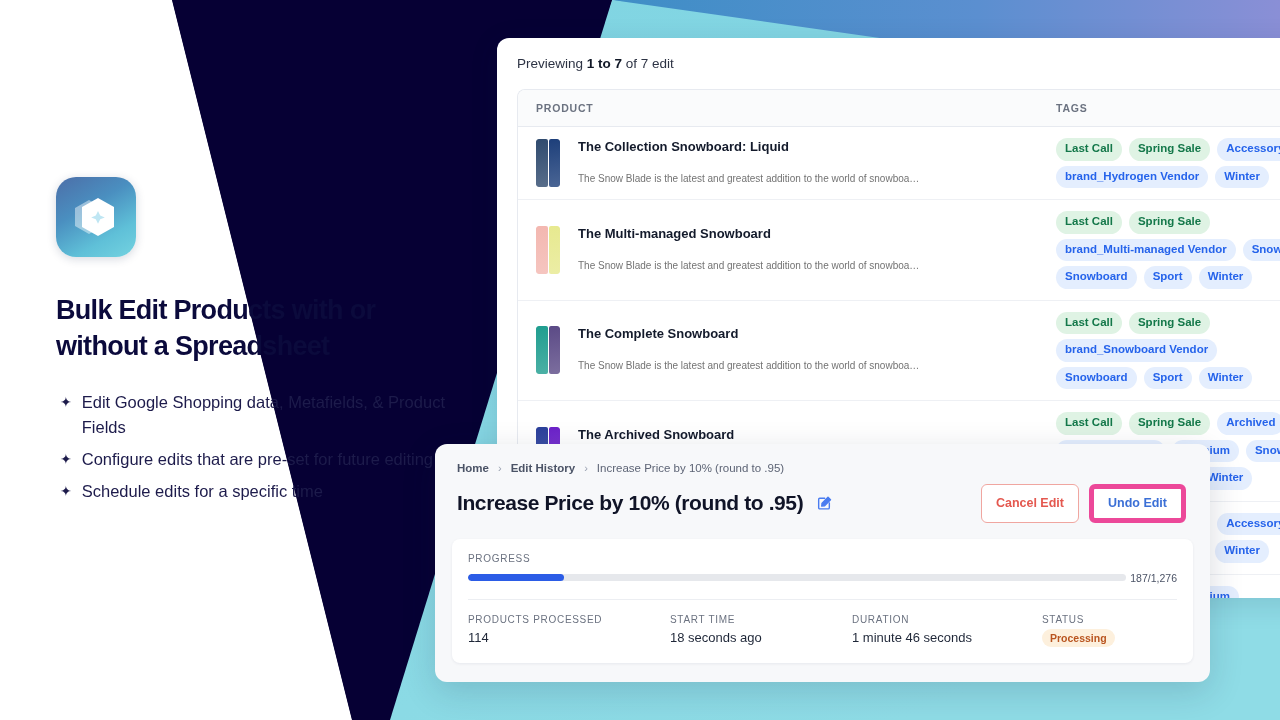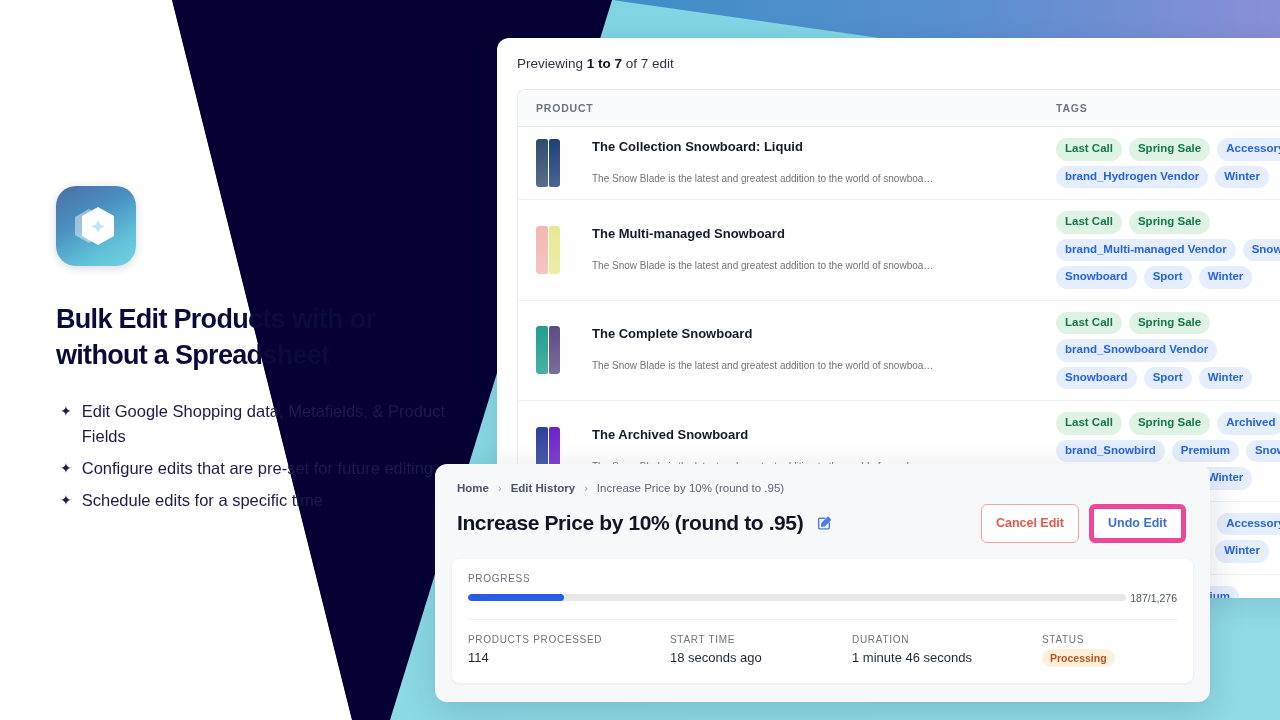--- a/index.html
+++ b/index.html
@@ -10,21 +10,21 @@
     position:relative;
   }
 
   
   .bg { position:absolute; inset:0; overflow:hidden; }
   .bg svg { display:block; width:1280px; height:720px; }
 
   
   .left-col {
     position:absolute; left:0; top:0; width:470px; height:540px;
-    padding:0; z-index:5;margin-top:9px;
+    padding:0; z-index:5;
   }
   .logo-tile {
     position:absolute; left:56px; top:177px;
     width:80px; height:80px; border-radius:20px;
     background:linear-gradient(150deg,#4c6ea8 0%,#4a8fc0 38%,#5fc0d8 72%,#74d3e0 100%);
     box-shadow:0 2px 10px rgba(20,40,80,.18);
     display:flex; align-items:center; justify-content:center;
   }
   .logo-tile svg { display:block; }
 
@@ -69,21 +69,21 @@
   }
   .th {
     font-size:10.5px; font-weight:bold; letter-spacing:.8px;
     color:#6b7280; text-transform:uppercase; padding:0 18px;
   }
   .th.product { width:520px; }
   .th.tags { flex:1; padding-left:18px; }
 
   .trow { display:flex; border-bottom:1px solid #eef0f4; min-height:62px; }
   .trow:last-child { border-bottom:none; }
-  .cell-product { width:520px; display:flex; align-items:center; gap:32px; padding:10px 18px; }
+  .cell-product { width:520px; display:flex; align-items:center; gap:18px; padding:10px 18px; }
   .thumb {
     width:24px; height:48px; border-radius:3px; flex:0 0 auto;
     display:flex; gap:1px; overflow:hidden;
   }
   .thumb i { display:block; flex:1; border-radius:2px; }
   .pinfo { min-width:0; }
   .pname { font-size:13px; font-weight:bold; color:#131a2b; line-height:18px; }
   .pdesc { font-size:10px; color:#737373; line-height:18px; margin-top:14px;
            white-space:nowrap; overflow:hidden; }
 
@@ -91,21 +91,21 @@
                gap:5px 7px; align-content:flex-start; }
   .tag {
     font-size:11.5px; font-weight:bold; line-height:1;
     padding:5px 9px 6px; border-radius:20px; white-space:nowrap;
   }
   .tag.green { background:#dff3e4; color:#14784a; }
   .tag.blue  { background:#e4eefe; color:#2563eb; }
 
   
   .modal {
-    position:absolute; left:435px; top:464px; width:775px; height:238px;
+    position:absolute; left:435px; top:444px; width:775px; height:238px;
     background:#f7f8fa; border-radius:12px;
     box-shadow:0 10px 34px rgba(18,28,60,.16);
     z-index:20; overflow:hidden;
   }
   .crumb { display:flex; align-items:center; gap:9px;
            padding:18px 0 0 22px; font-size:11.5px; color:#5d6475; }
   .crumb .sep { color:#9aa1b1; font-size:11px; }
   .crumb .c-link { color:#4b5366; font-weight:bold; }
   .crumb .c-cur  { color:#5d6475; }
 

